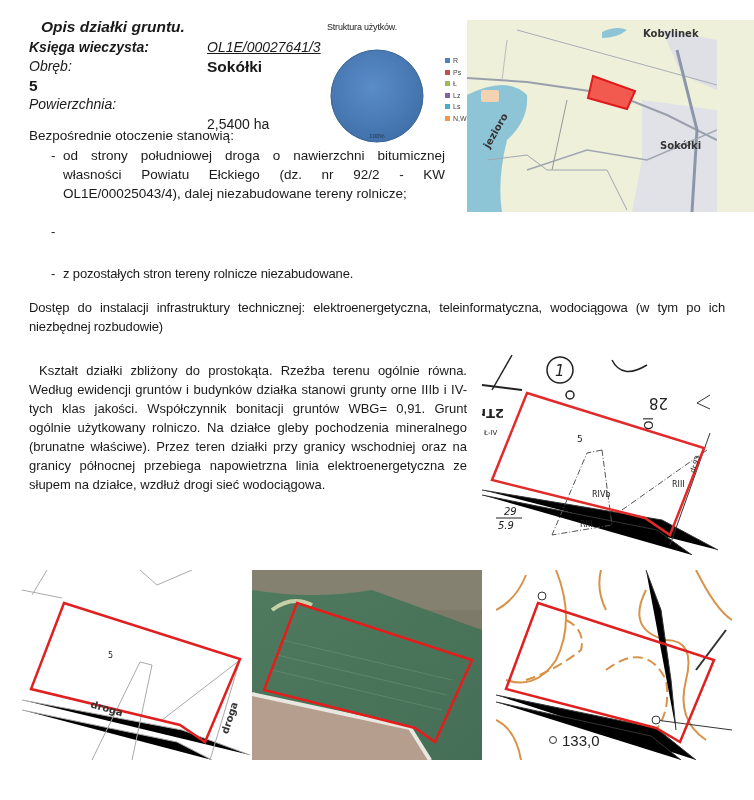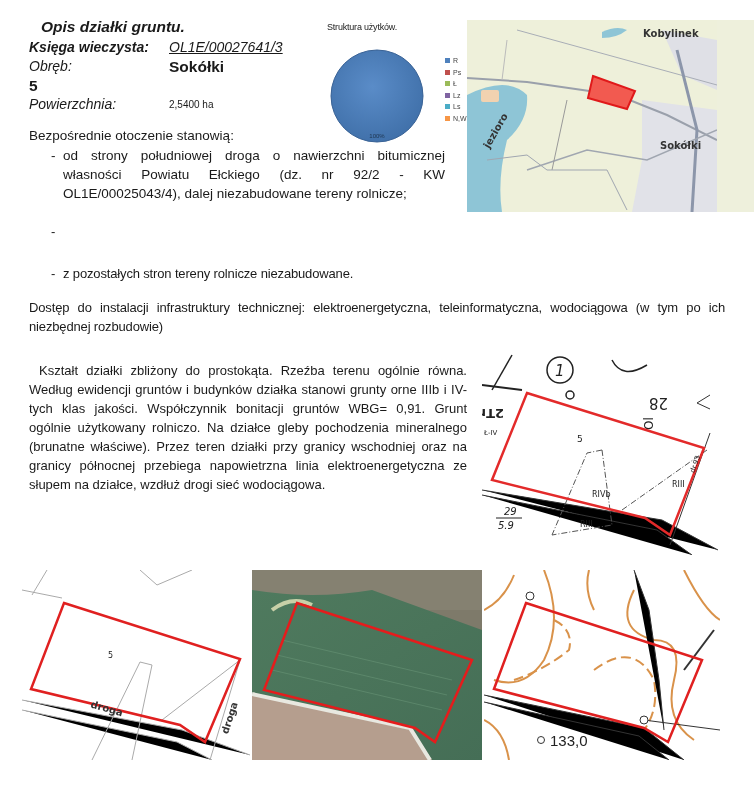--- a/index.html
+++ b/index.html
@@ -1,27 +1,27 @@
 <!DOCTYPE html>
 <html><head>
 <meta charset="utf-8">
 <style>
   html, body { margin:0; padding:0; background:#ffffff; }
   body { width:754px; height:800px; position:relative; overflow:hidden;
          font-family:"Liberation Sans", sans-serif; color:#1a1a1a; }
   .abs { position:absolute; }
   .title { left:29px; top:18px; font-size:15.5px; font-weight:bold; font-style:italic;margin-left:12px; }
   .info { left:29px; top:38px; font-size:14px; line-height:19px; }
-  .info .row { display:flex; height:19px; }
+  .info .row { display:flex; height:19px;gap:38px; }
   .info .lbl { width:140px; font-style:italic; }
   .info .lbl.b { font-weight:bold; }
   .info .val { }
   .info .val.kw { font-weight:normal; font-style:italic; text-decoration:underline; }
   .info .val.big { font-weight:bold; font-size:15.5px; }
-  .info .val.sm { font-size:10px; }
+  .info .val.sm { font-size:14px;margin-top:20px; }
 
   .pie-wrap { left:319px; top:18px; width:160px; height:120px; }
   .pie-title { position:absolute; left:8px; top:4px; font-size:9px; color:#222; letter-spacing:-0.2px; }
   .pie { position:absolute; left:10px; top:30px; width:96px; height:96px; }
   .legend { position:absolute; left:126px; top:37px; font-size:7px; color:#444; line-height:11.5px; }
   .legend .li { display:flex; align-items:center; }
   .legend .sw { width:5px; height:5px; margin-right:3px; }
 
   .map1 { left:467px; top:20px; width:296px; height:192px; background:#eef0dc; overflow:hidden; }
 
@@ -30,21 +30,21 @@
   .b1 { left:63px; top:146px; width:382px; text-align:justify; }
   .b2 { left:63px; top:222px; width:662px; font-size:13px; letter-spacing:-0.15px; }
   .b3 { left:63px; top:264px; width:662px; font-size:13px; letter-spacing:-0.15px; }
   .dsh { position:absolute; left:-12px; top:0; }
   .p-access { left:29px; top:298px; width:696px; font-size:13px; line-height:19px; letter-spacing:-0.15px; text-align:justify; }
   .p-desc { left:29px; top:361px; width:438px; font-size:13px; line-height:19px; text-align:justify; text-indent:10px; }
 
   .ewid { left:482px; top:345px; width:236px; height:210px; background:#fff; overflow:hidden; }
   .img-b1 { left:22px; top:570px; width:228px; height:190px; background:#fff; overflow:hidden; }
   .img-b2 { left:252px; top:570px; width:230px; height:190px; background:#6b7a6a; overflow:hidden; }
-  .img-b3 { left:484px; top:570px; width:236px; height:190px; background:#fff; overflow:hidden; }
+  .img-b3 { left:496px; top:570px; width:236px; height:190px; background:#fff; overflow:hidden; }
   svg { display:block; }
 </style>
 </head>
 <body>
 
 <div class="abs title">Opis działki gruntu.</div>
 <div class="abs info">
   <div class="row">
     <span class="lbl b">Księga wieczysta:</span>
     <span class="val kw">OL1E/00027641/3</span>

